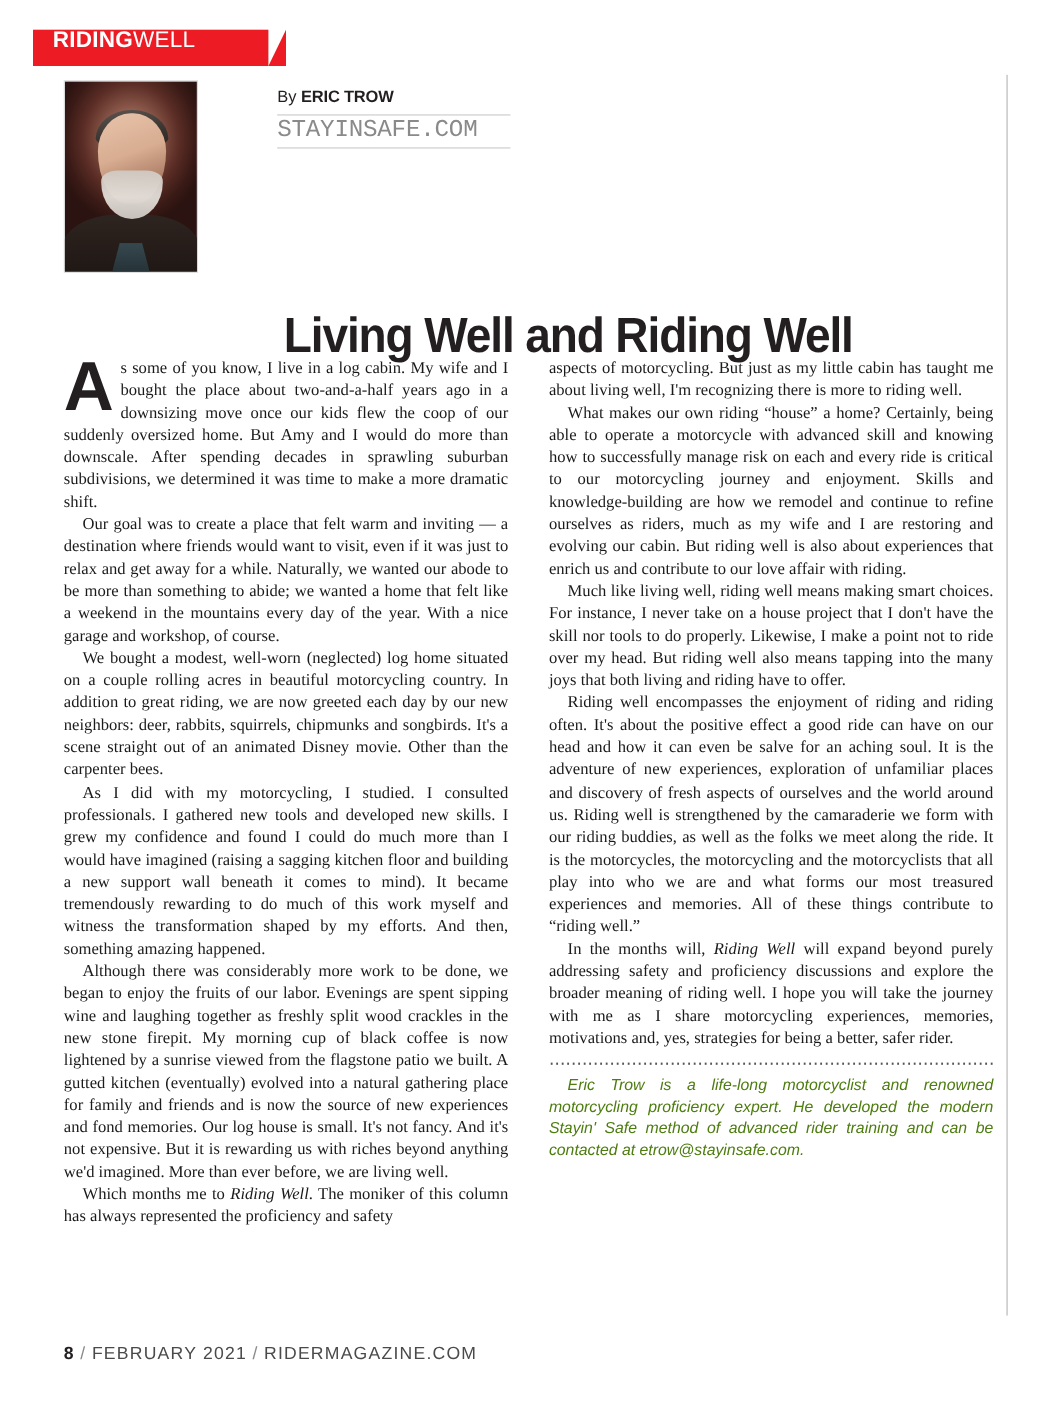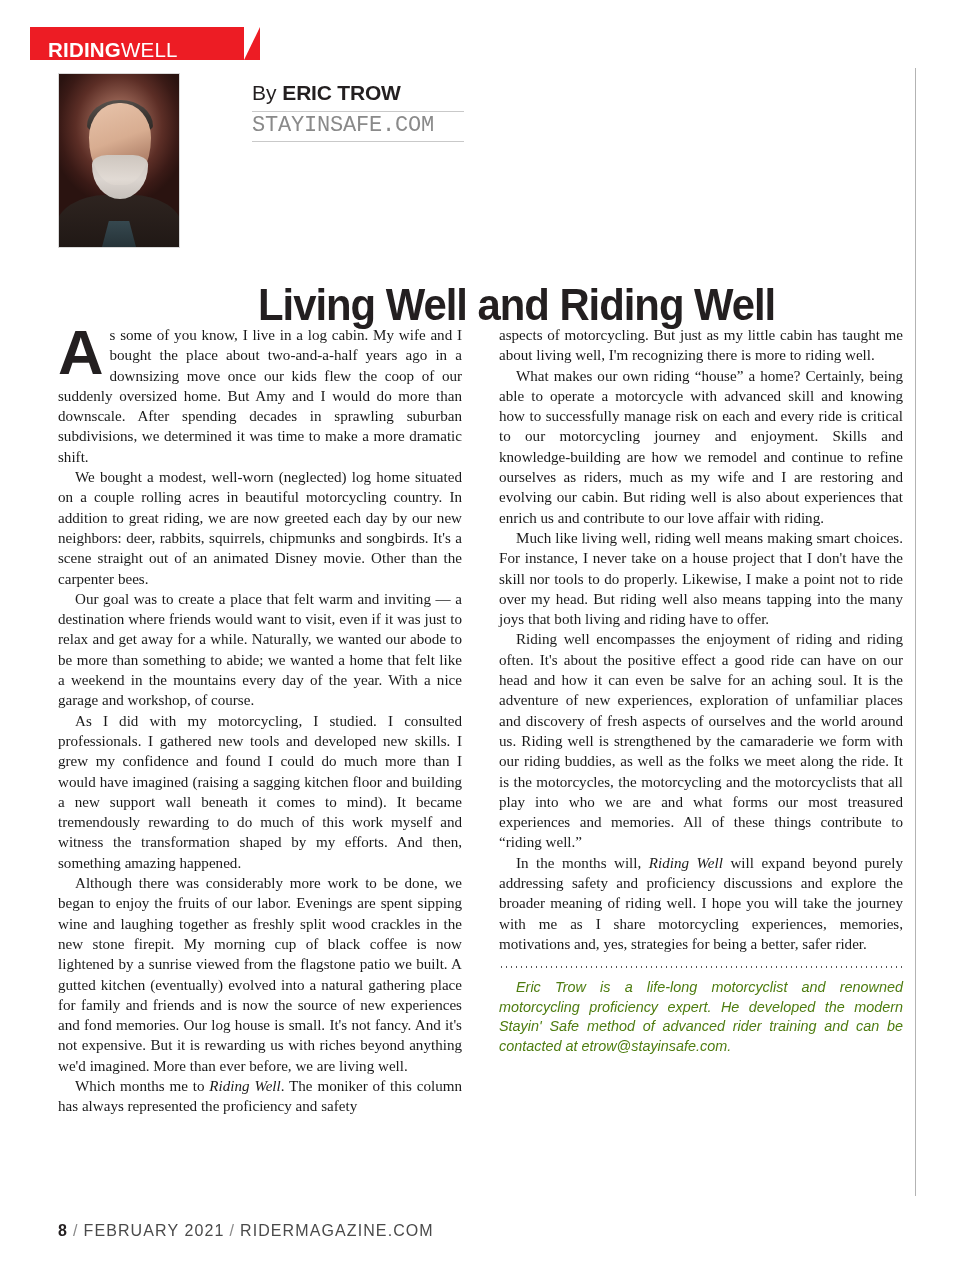--- a/index.html
+++ b/index.html
@@ -16,21 +16,21 @@
   }
 
   
   #kicker-banner {
     position: absolute;
     left: 30px; top: 27px;
     height: 33px;
     width: 214px;
     background: #ed1c24;
     display: flex;
-    align-items: flex-end;
+    align-items: flex-start;
     padding-left: 18px;
   }
   #kicker-banner::after {
     content: "";
     position: absolute;
     right: -16px; top: 0;
     width: 0; height: 0;
     border-style: solid;
     border-width: 0 0 33px 16px;
     border-color: transparent transparent #ed1c24 transparent;
@@ -100,21 +100,21 @@
   }
 
   
   #byline-block {
     position: absolute;
     left: 252px; top: 80px;
     width: 212px;
   }
   #byline-line {
     font-family: "Liberation Sans", sans-serif;
-    font-size: 21px;
+    font-size: 15px;
     color: #231f20;
     line-height: 1.2;
     white-space: nowrap;
   }
   #byline-prefix { font-weight: 400; }
   #byline-author { font-weight: 700; letter-spacing: -0.2px; }
   #byline-site {
     margin-top: 6px;
     border-top: 1px solid #c9c9c9;
     border-bottom: 1px solid #c9c9c9;
@@ -255,22 +255,22 @@
   <div id="byline-line"><span id="byline-prefix">By </span><span id="byline-author">ERIC TROW</span></div>
   <div id="byline-site">STAYINSAFE.COM</div>
 </div>
 
 <h1 id="headline">Living Well and Riding Well</h1>
 
 <div id="columns">
 
   <div class="col">
     <p class="no-indent"><span id="dropcap">A</span><span>s some of you know, I live in a log cabin. My wife and I bought the place about two-and-a-half years ago in a downsizing move once our kids flew the coop of our suddenly oversized home. But Amy and I would do more than downscale. After spending decades in sprawling suburban subdivisions, we determined it was time to make a more dramatic shift.</span></p>
+    <p>Our goal was to create a place that felt warm and inviting — a destination where friends would want to visit, even if it was just to relax and get away for a while. Naturally, we wanted our abode to be more than something to abide; we wanted a home that felt like a weekend in the mountains every day of the year. With a nice garage and workshop, of course.</p>
     <p>We bought a modest, well-worn (neglected) log home situated on a couple rolling acres in beautiful motorcycling country. In addition to great riding, we are now greeted each day by our new neighbors: deer, rabbits, squirrels, chipmunks and songbirds. It's a scene straight out of an animated Disney movie. Other than the carpenter bees.</p>
-    <p>Our goal was to create a place that felt warm and inviting — a destination where friends would want to visit, even if it was just to relax and get away for a while. Naturally, we wanted our abode to be more than something to abide; we wanted a home that felt like a weekend in the mountains every day of the year. With a nice garage and workshop, of course.</p>
     <p>As I did with my motorcycling, I studied. I consulted professionals. I gathered new tools and developed new skills. I grew my confidence and found I could do much more than I would have imagined (raising a sagging kitchen floor and building a new support wall beneath it comes to mind). It became tremendously rewarding to do much of this work myself and witness the transformation shaped by my efforts. And then, something amazing happened.</p>
     <p>Although there was considerably more work to be done, we began to enjoy the fruits of our labor. Evenings are spent sipping wine and laughing together as freshly split wood crackles in the new stone firepit. My morning cup of black coffee is now lightened by a sunrise viewed from the flagstone patio we built. A gutted kitchen (eventually) evolved into a natural gathering place for family and friends and is now the source of new experiences and fond memories. Our log house is small. It's not fancy. And it's not expensive. But it is rewarding us with riches beyond anything we'd imagined. More than ever before, we are living well.</p>
     <p><span>Which months me to </span><em>Riding Well</em><span>. The moniker of this column has always represented the proficiency and safety</span></p>
   </div>
 
   <div class="col">
     <p class="no-indent">aspects of motorcycling. But just as my little cabin has taught me about living well, I'm recognizing there is more to riding well.</p>
     <p>What makes our own riding “house” a home? Certainly, being able to operate a motorcycle with advanced skill and knowing how to successfully manage risk on each and every ride is critical to our motorcycling journey and enjoyment. Skills and knowledge-building are how we remodel and continue to refine ourselves as riders, much as my wife and I are restoring and evolving our cabin. But riding well is also about experiences that enrich us and contribute to our love affair with riding.</p>
     <p>Much like living well, riding well means making smart choices. For instance, I never take on a house project that I don't have the skill nor tools to do properly. Likewise, I make a point not to ride over my head. But riding well also means tapping into the many joys that both living and riding have to offer.</p>
     <p>Riding well encompasses the enjoyment of riding and riding often. It's about the positive effect a good ride can have on our head and how it can even be salve for an aching soul. It is the adventure of new experiences, exploration of unfamiliar places and discovery of fresh aspects of ourselves and the world around us. Riding well is strengthened by the camaraderie we form with our riding buddies, as well as the folks we meet along the ride. It is the motorcycles, the motorcycling and the motorcyclists that all play into who we are and what forms our most treasured experiences and memories. All of these things contribute to “riding well.”</p>

